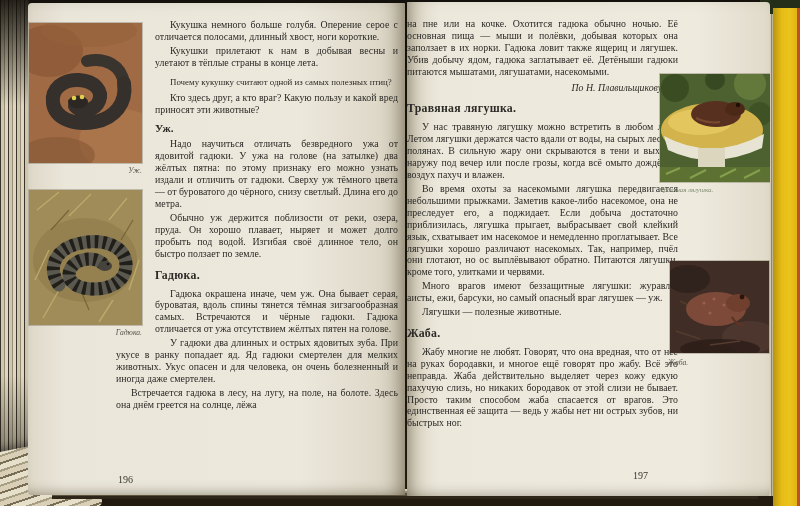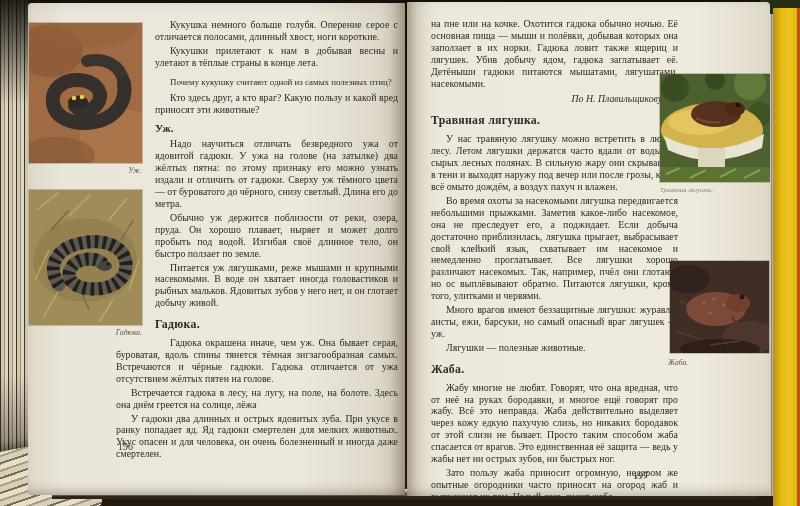--- a/index.html
+++ b/index.html
@@ -54,21 +54,21 @@
     border-radius:4px 1px 1px 4px;
     box-shadow:inset -16px 0 20px -12px rgba(70,58,34,.6), inset 0 -10px 14px -10px rgba(70,58,34,.45);
   }
   .right-page{
     left:407px;top:2px;width:363px;height:494px;
     background:linear-gradient(90deg,#dcd6c5 0%,#ece8dc 9%,#eeeade 80%,#e0dac9 100%);
     border-radius:1px 4px 4px 1px;
     box-shadow:inset 14px 0 18px -12px rgba(70,58,34,.55), inset 0 -10px 14px -10px rgba(70,58,34,.4);
   }
   .lp-inner{padding:16px 7px 0 88px;}
-  .rp-inner{padding:16px 92px 0 24px;}
+  .rp-inner{padding:16px 92px 0 0;}
 
   p{margin:0 0 2px 0;text-align:justify;text-indent:15px;}
   .q{font-weight:normal;font-size:8.9px;line-height:11px;margin:8px 0 4px 0;}
   h2{font-size:11.8px;line-height:13px;margin:9px 0 6px 0;letter-spacing:.3px;font-weight:bold;}
   h3{font-size:11.3px;line-height:12px;margin:7px 0 4px 0;font-weight:bold;}
   .author{text-align:right;font-style:italic;text-indent:0;font-size:9.8px;margin:4px 14px 4px 0;}
   .pagenum{position:absolute;font-size:10px;color:#3a372f;}
 
   
   .img-float{float:left;width:113px;margin:4px 13px 6px -87px;}
@@ -128,44 +128,42 @@
           <path d="M30,95 C18,78 26,60 48,54 C74,47 96,56 97,74 C98,90 82,100 62,99 C44,98 36,88 42,78 C48,68 66,66 74,74" fill="none" stroke="#5a584f" stroke-width="13" stroke-linecap="round"></path>
           <path d="M30,95 C18,78 26,60 48,54 C74,47 96,56 97,74 C98,90 82,100 62,99 C44,98 36,88 42,78 C48,68 66,66 74,74" fill="none" stroke="#211f1a" stroke-width="13" stroke-linecap="butt" stroke-dasharray="3.5 4.5"></path>
           <ellipse cx="76" cy="76" rx="7" ry="5" fill="#45433c"></ellipse>
           <circle cx="79" cy="74" r="1.3" fill="#14120e"></circle>
         </svg>
         <div class="cap">Гадюка.</div>
       </div>
 
       <p>Надо научиться отличать безвредного ужа от ядовитой гадюки. У ужа на голове (на затылке) два жёлтых пятна: по этому признаку его можно узнать издали и отличить от гадюки. Сверху уж тёмного цвета — от буроватого до чёрного, снизу светлый. Длина его до метра.</p>
       <p>Обычно уж держится поблизости от реки, озера, пруда. Он хорошо плавает, ныряет и может долго пробыть под водой. Изгибая своё длинное тело, он быстро ползает по земле.</p>
-      <p>Питается уж лягушками, реже мышами и крупными насекомыми. В воде он хватает иногда головастиков и рыбных мальков. Ядовитых зубов у него нет, и он глотает добычу живой.</p>
 
       <h2>Гадюка.</h2>
       <p>Гадюка окрашена иначе, чем уж. Она бывает серая, буроватая, вдоль спины тянется тёмная зигзагообразная самых. Встречаются и чёрные гадюки. Гадюка отличается от ужа отсутствием жёлтых пятен на голове.</p>
+      <p>У гадюки два длинных и острых ядовитых зуба. При укусе в ранку попадает яд. Яд гадюки смертелен для мелких животных. Укус опасен и для человека, он очень болезненный и иногда даже смертелен.</p>
       <p>Встречается гадюка в лесу, на лугу, на поле, на болоте. Здесь она днём греется на солнце, лёжа</p>
-      <p>У гадюки два длинных и острых ядовитых зуба. При укусе в ранку попадает яд. Яд гадюки смертелен для мелких животных. Укус опасен и для человека, он очень болезненный и иногда даже смертелен.</p>
     </div>
-    <span class="pagenum" style="left:90px;top:438px;">196</span>
+    <span class="pagenum" style="left:90px;top:471px;">196</span>
   </div>
 
   <div class="page right-page">
     <div class="rp-inner">
       <p style="text-indent:0;">на пне или на кочке. Охотится гадюка обычно ночью. Её основная пища — мыши и полёвки, добывая которых она заползает в их норки. Гадюка ловит также ящериц и лягушек. Убив добычу ядом, гадюка заглатывает её. Детёныши гадюки питаются мышатами, лягушатами, насекомыми.</p>
       <p class="author">По Н. Плавильщикову.</p>
 
       <h2>Травяная лягушка.</h2>
       <p>У нас травяную лягушку можно встретить в любом лесу. Летом лягушки держатся часто вдали от воды, на сырых лесных полянах. В сильную жару они скрываются в тени и выходят наружу под вечер или после грозы, когда всё омыто дождём, а воздух пахуч и влажен.</p>
       <p>Во время охоты за насекомыми лягушка передвигается небольшими прыжками. Заметив какое-либо насекомое, она не преследует его, а поджидает. Если добыча достаточно приблизилась, лягушка прыгает, выбрасывает свой клейкий язык, схватывает им насекомое и немедленно проглатывает. Все лягушки хорошо различают насекомых. Так, например, пчёл они глотают, но ос выплёвывают обратно. Питаются лягушки, кроме того, улитками и червями.</p>
       <p>Много врагов имеют беззащитные лягушки: журавли, аисты, ежи, барсуки, но самый опасный враг лягушек — уж.</p>
       <p>Лягушки — полезные животные.</p>
 
       <h2>Жаба.</h2>
       <p>Жабу многие не любят. Говорят, что она вредная, что от неё на руках бородавки, и многое ещё говорят про жабу. Всё это неправда. Жаба действительно выделяет через кожу едкую пахучую слизь, но никаких бородавок от этой слизи не бывает. Просто таким способом жаба спасается от врагов. Это единственная её защита — ведь у жабы нет ни острых зубов, ни быстрых ног.</p>
-      <p>Зато пользу жаба приносит огромную, недаром же опытные огородники часто приносят на огород жаб и выпускают их там. Целый день сидит жаба</p>
     </div>
 
     <svg class="photo abs-photo" style="left:253px;top:72px;" width="110" height="108" viewBox="0 0 110 108" xmlns="http://www.w3.org/2000/svg">
       <rect width="110" height="108" fill="#4c6030"></rect>
       <circle cx="15" cy="14" r="14" fill="#36491f" opacity=".8"></circle>
       <circle cx="90" cy="10" r="16" fill="#6d8440" opacity=".7"></circle>
       <circle cx="55" cy="6" r="10" fill="#2f401b" opacity=".7"></circle>
       <circle cx="100" cy="40" r="12" fill="#3a4d22" opacity=".7"></circle>
       <ellipse cx="52" cy="56" rx="51" ry="27" fill="#d3b44c"></ellipse>
       <ellipse cx="40" cy="48" rx="32" ry="13" fill="#e3c75e"></ellipse>

